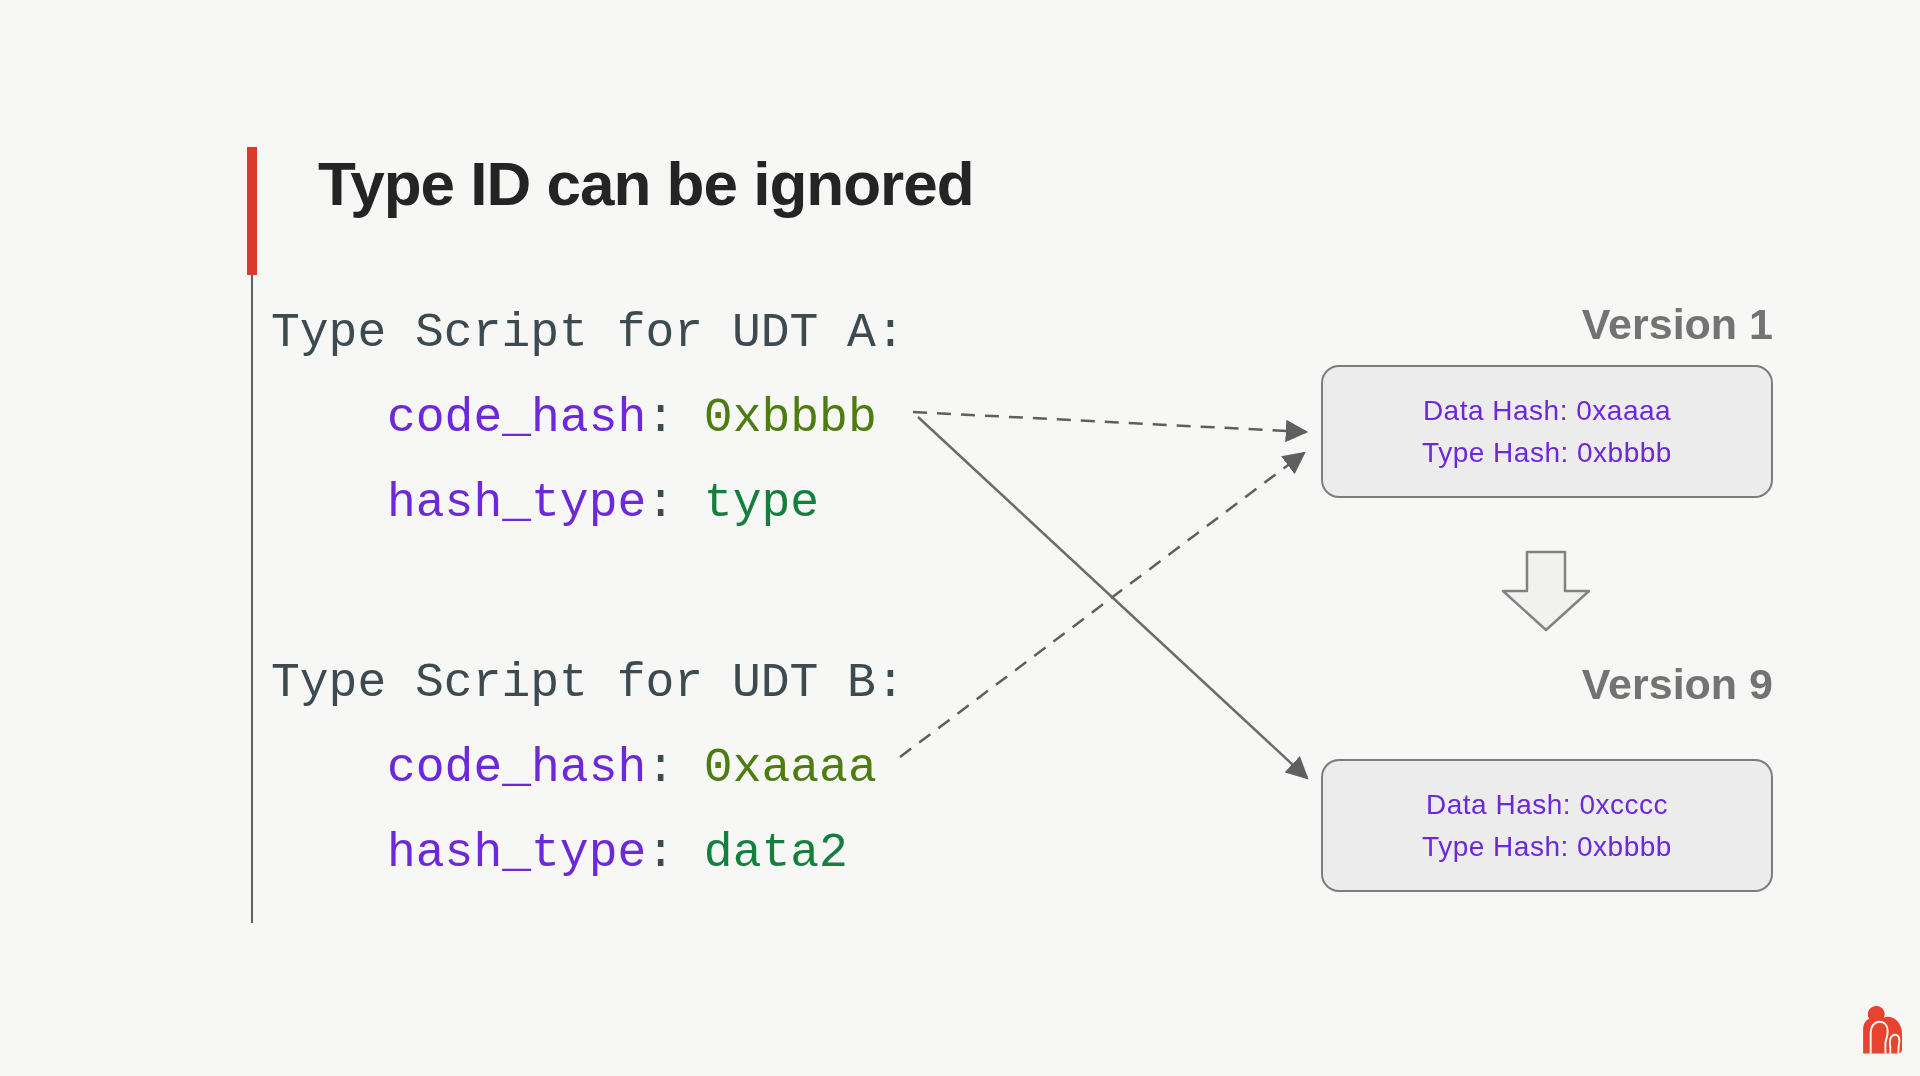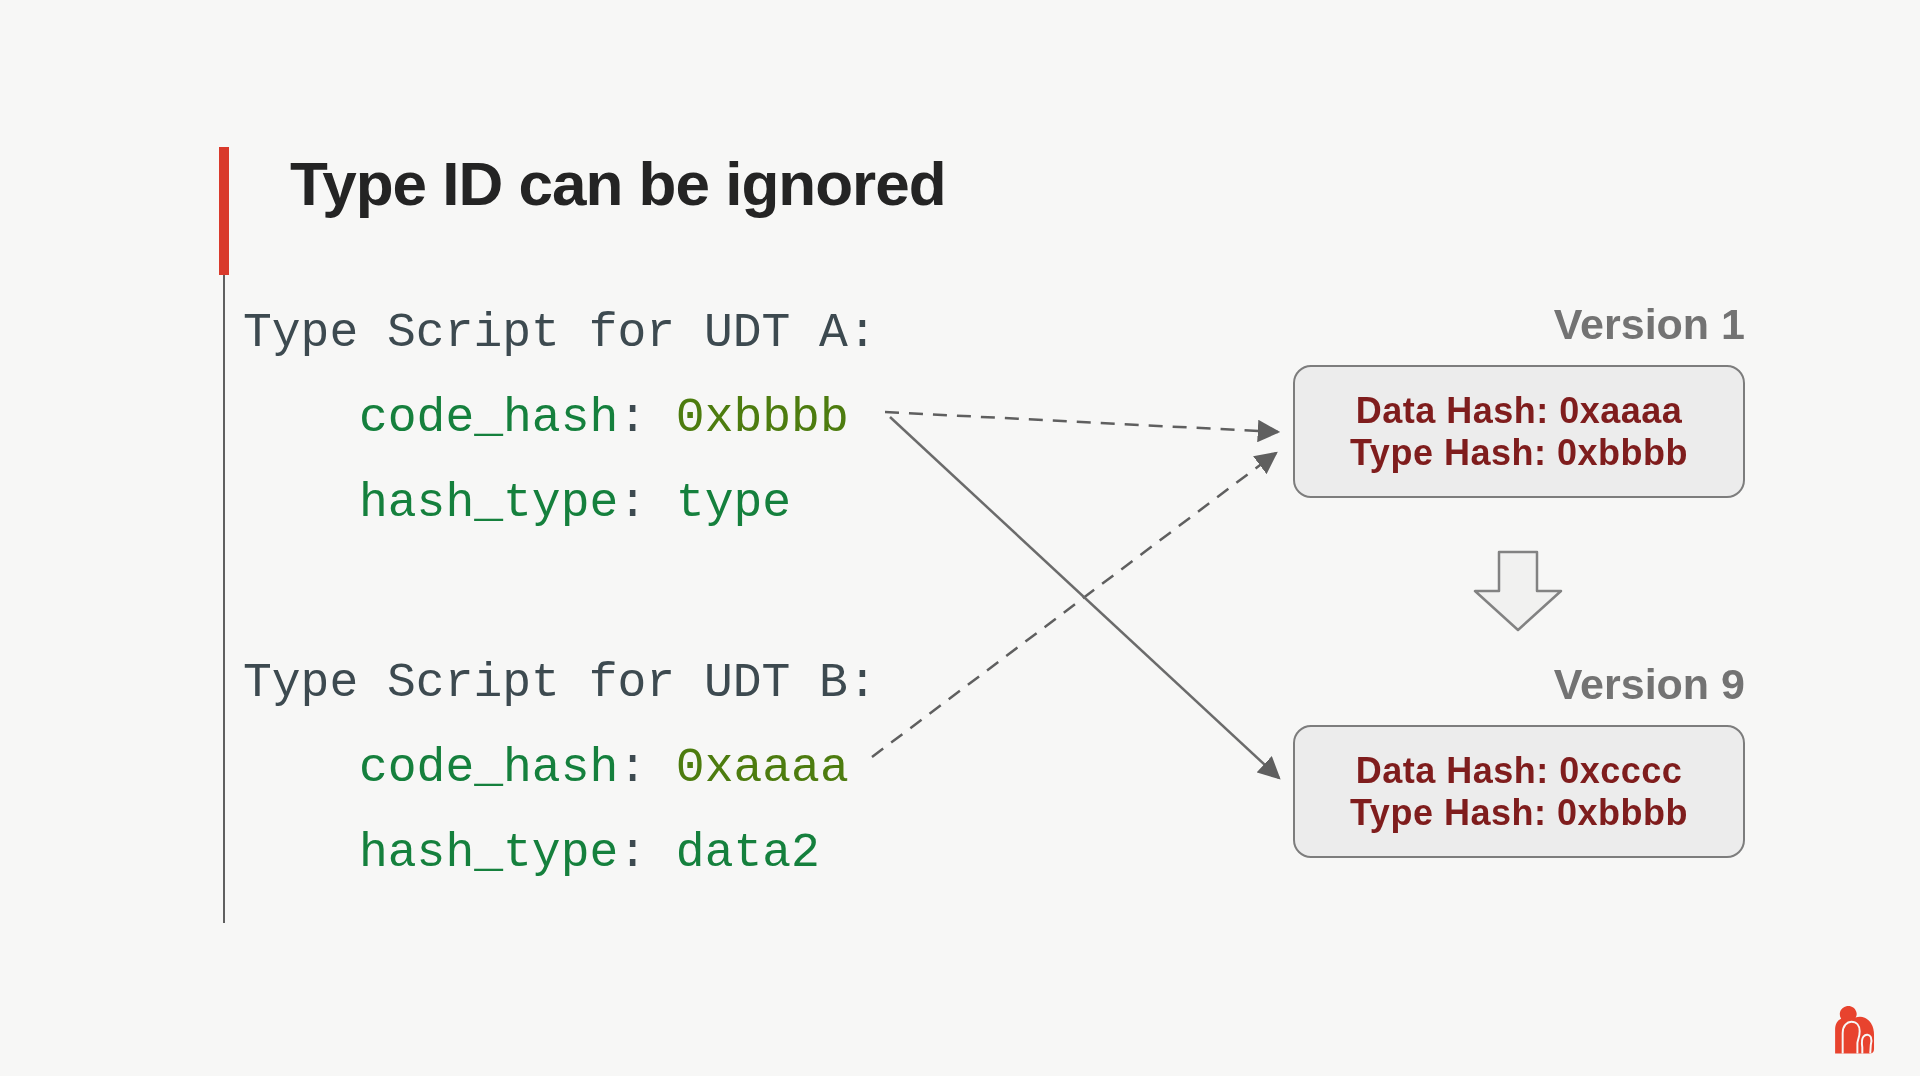--- a/index.html
+++ b/index.html
@@ -2,21 +2,21 @@
 <html><head>
 <meta charset="utf-8">
 <style>
   html,body{margin:0;padding:0;}
   body{
     width:1920px;height:1076px;
     background:#f7f7f6;
     font-family:"Liberation Sans", sans-serif;
     overflow:hidden;
   }
-  .slide{position:relative;width:1524px;height:1076px;background:#f7f7f6;}
+  .slide{position:relative;width:1524px;height:1076px;background:#f7f7f6;margin-left:28px;}
 
   
   .accent-bar{
     position:absolute;left:219px;top:147px;width:10px;height:128px;
     background:#d93a2b;
   }
   .v-line{
     position:absolute;left:223px;top:275px;width:2px;height:648px;
     background:#606060;
   }
@@ -25,21 +25,21 @@
     font-size:62px;font-weight:800;letter-spacing:-1px;color:#242424;
   }
 
   
   .code-line{
     position:absolute;
     font-family:Liberation Mono, monospace;
     font-size:48px;line-height:60px;white-space:pre;
     color:#3d4a50;
   }
-  .key{color:#15803d;}
+  .key{color:#6d28d9;}
   .val-red{color:#4d7c0f;}
   .val-dark{color:#15803d;}
   .l1{left:243px;top:303px;}
   .l2{left:359px;top:388px;}
   .l3{left:359px;top:473px;}
   .l4{left:243px;top:653px;}
   .l5{left:359px;top:738px;}
   .l6{left:359px;top:823px;}
 
   
@@ -49,23 +49,23 @@
   }
   .vl1{left:1293px;top:300px;}
   .vl2{left:1293px;top:660px;}
   .hash-box{
     position:absolute;left:1293px;width:452px;height:133px;
     background:#ececec;border:2px solid #7d7d7d;border-radius:18px;
     box-sizing:border-box;
     display:flex;flex-direction:column;justify-content:center;align-items:center;
   }
   .hb1{top:365px;}
-  .hb2{top:725px;}
+  .hb2{top:759px;}
   .hash-box .line{
-    font-size:36px;font-weight:700;color:#7f1d1d;line-height:42px;
+    font-size:28px;font-weight:400;color:#6d28d9;line-height:42px;
     letter-spacing:0.5px;
   }
 
   .block-arrow{position:absolute;left:1468px;top:550px;}
   .connector-layer{position:absolute;left:0;top:0;width:1920px;height:1076px;pointer-events:none;}
   .logo{position:absolute;left:1820px;top:996px;}
 </style>
 </head>
 <body>
 

